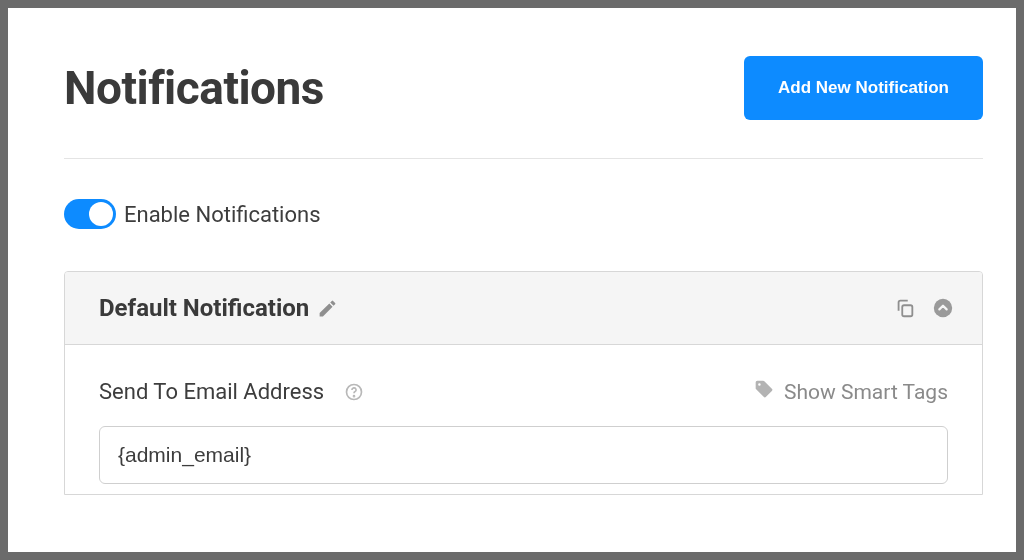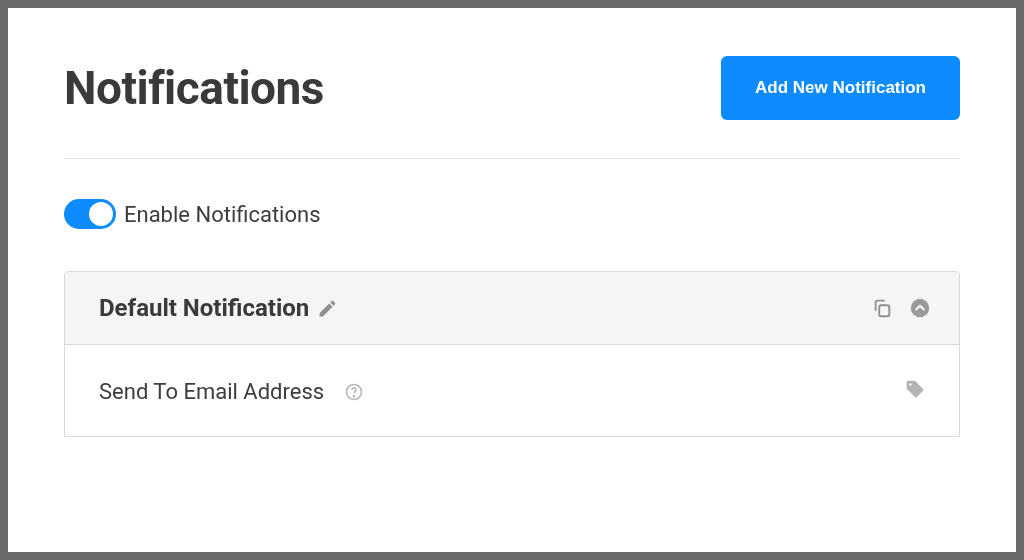--- a/index.html
+++ b/index.html
@@ -5,21 +5,21 @@
     * { box-sizing: border-box; margin: 0; padding: 0; }
     body {
       font-family: -apple-system, BlinkMacSystemFont, "Segoe UI", Roboto, Helvetica, Arial, sans-serif;
       background: #6b6b6b;
       padding: 8px;
     }
     .panel {
       background: #fff;
       width: 100%;
       height: 544px;
-      padding: 48px 56px 0 56px;
+      padding: 48px 33px 0 56px;
     }
     .header-row {
       display: flex;
       justify-content: space-between;
       align-items: center;
       margin-bottom: 38px;
     }
     .page-title {
       font-size: 46px;
       font-weight: 700;
@@ -195,18 +195,20 @@
                 <circle cx="12" cy="17" r="0.6" fill="#b8b8b8"></circle>
               </svg>
           </span>
         </div>
         <a class="smart-tags-link">
           <span>
             <svg width="20" height="20" viewBox="0 0 24 24" fill="#b3b3b3">
                 <path d="M21.41 11.58l-9-9A2 2 0 0 0 11 2H4a2 2 0 0 0-2 2v7c0 .53.21 1.04.59 1.41l9 9a2 2 0 0 0 2.83 0l7-7a2 2 0 0 0 0-2.83zM6.5 8A1.5 1.5 0 1 1 8 6.5 1.5 1.5 0 0 1 6.5 8z"></path>
               </svg>
           </span>
+          <span>Show Smart Tags</span>
         </a>
       </div>
+      <input type="text" class="text-input" value="{admin_email}" style="">
     </div>
   </div>
 
 </div>
 
 </body></html>

